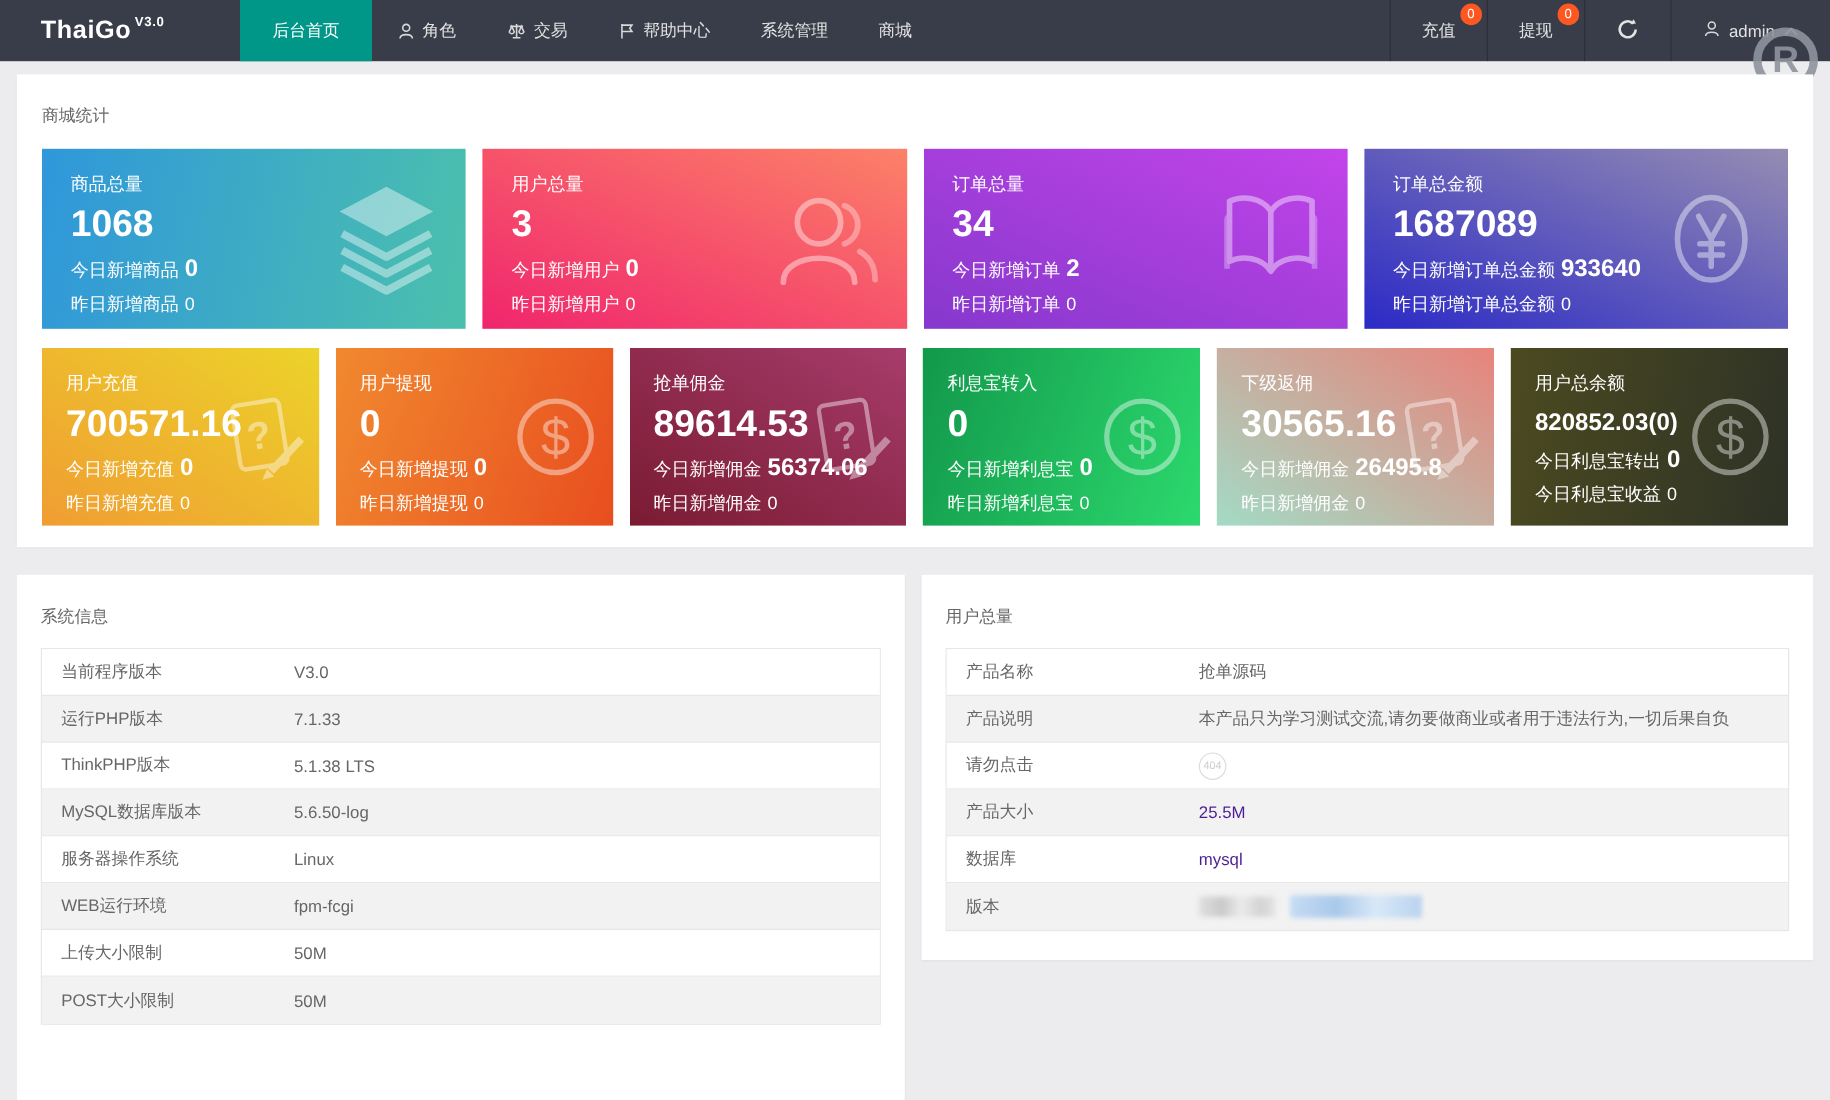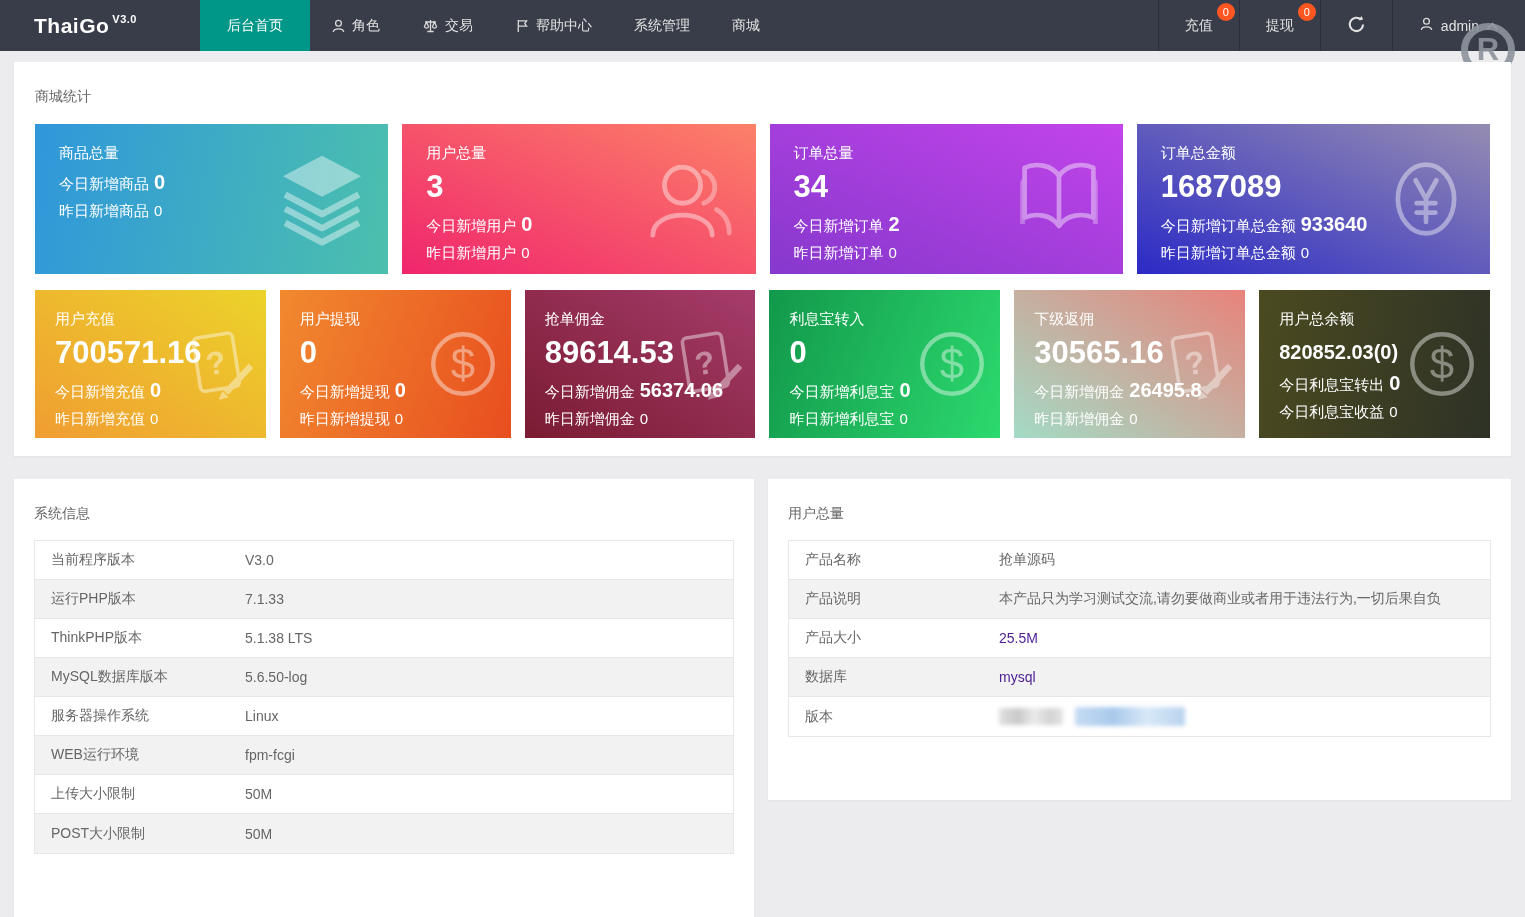--- a/index.html
+++ b/index.html
@@ -154,20 +154,21 @@
   </header>
 
   <div class="content">
 
     <section class="panel stats-panel">
       <h2>商城统计</h2>
 
       <div class="cards big">
         <div class="card g-blue">
           <div class="card-label">商品总量</div>
+          <div class="card-value">1068</div>
           <div class="card-line">
               <span>今日新增商品</span>
               <b>0</b>
             </div>
           <div class="card-line">
               <span>昨日新增商品</span>
               <em>0</em>
             </div>
           <div class="card-icon">
             <svg width="104" height="104" viewBox="0 0 96 96" fill="none" stroke="#fff" stroke-width="6" stroke-linejoin="round">
@@ -415,20 +416,24 @@
         <div class="table">
           <div class="trow">
               <div class="tlabel">产品名称</div>
               <div class="tvalue">抢单源码</div>
             </div>
           <div class="trow">
               <div class="tlabel">产品说明</div>
               <div class="tvalue">本产品只为学习测试交流,请勿要做商业或者用于违法行为,一切后果自负</div>
             </div>
           <div class="trow">
+              <div class="tlabel">请勿点击</div>
+              <div class="tvalue"><span class="badge404">404</span></div>
+            </div>
+          <div class="trow">
               <div class="tlabel">产品大小</div>
               <div class="tvalue"><a class="tlink">25.5M</a></div>
             </div>
           <div class="trow">
               <div class="tlabel">数据库</div>
               <div class="tvalue"><a class="tlink">mysql</a></div>
             </div>
           <div class="trow">
               <div class="tlabel">版本</div>
               <div class="tvalue">

